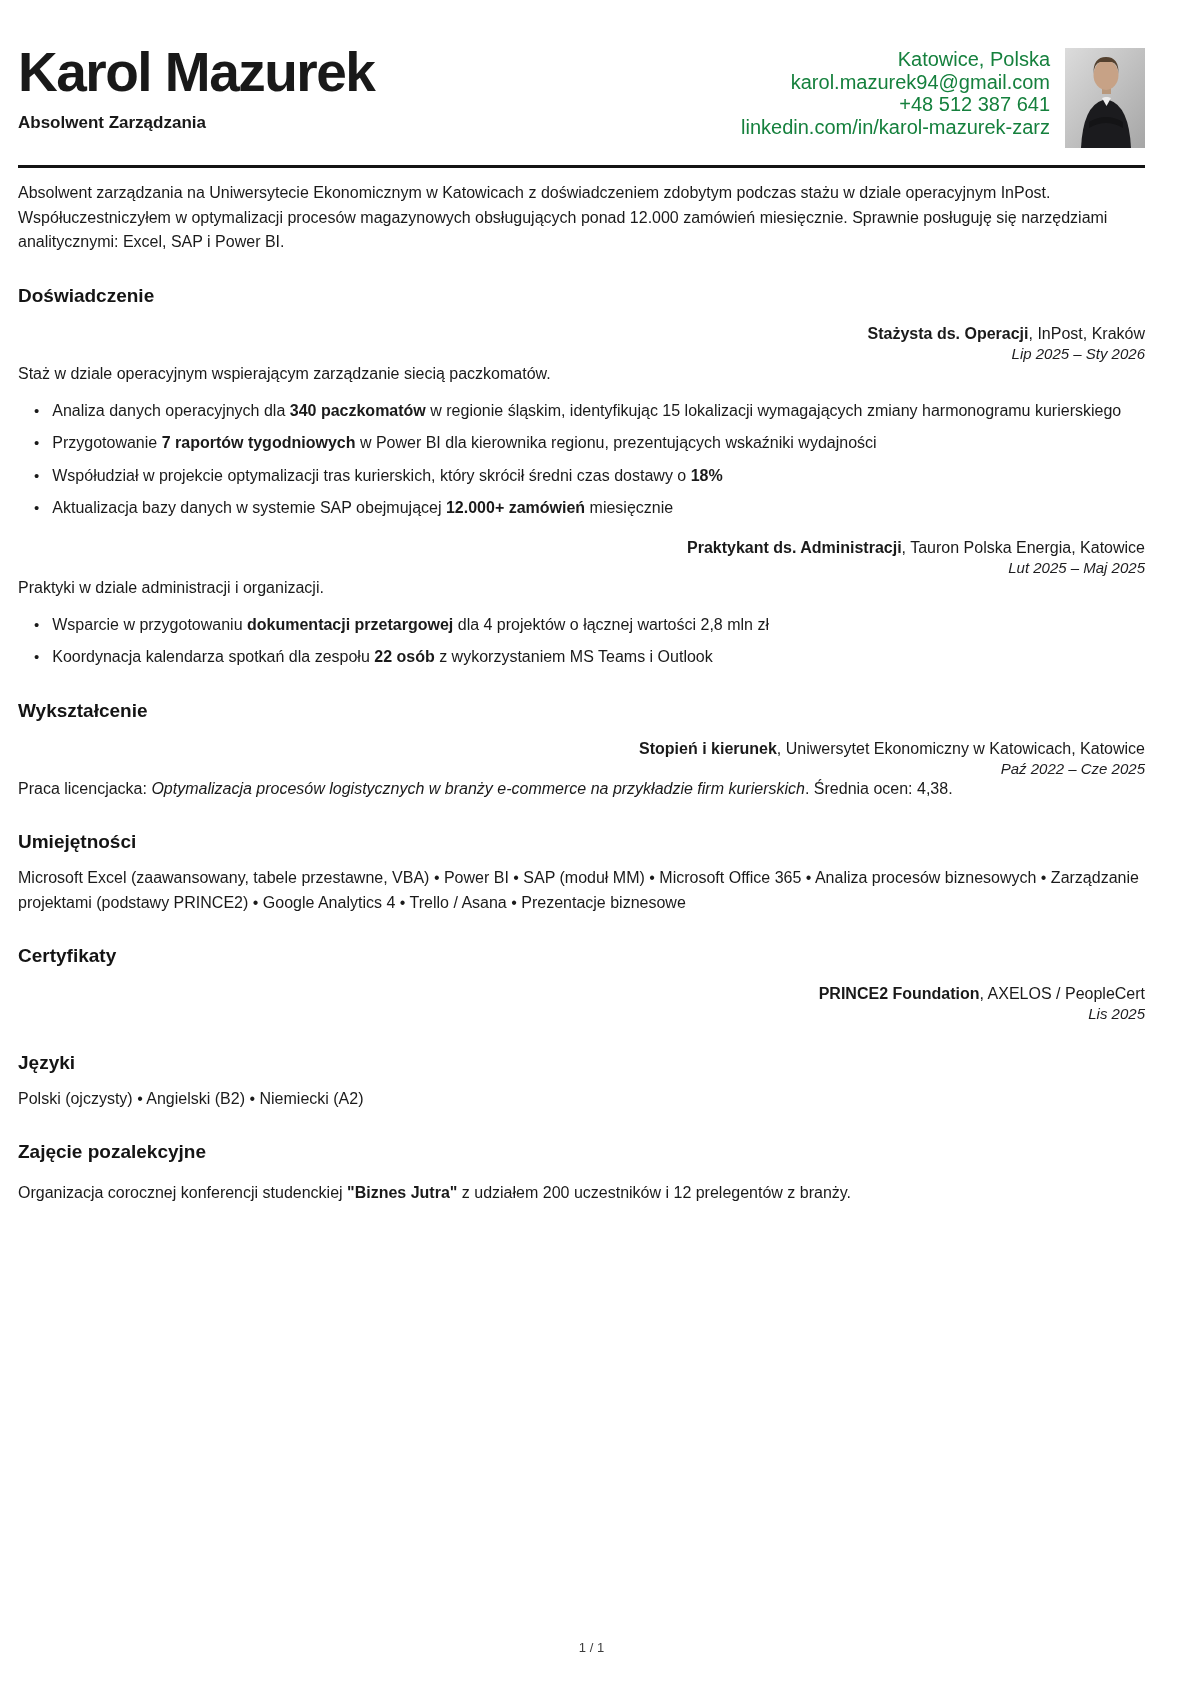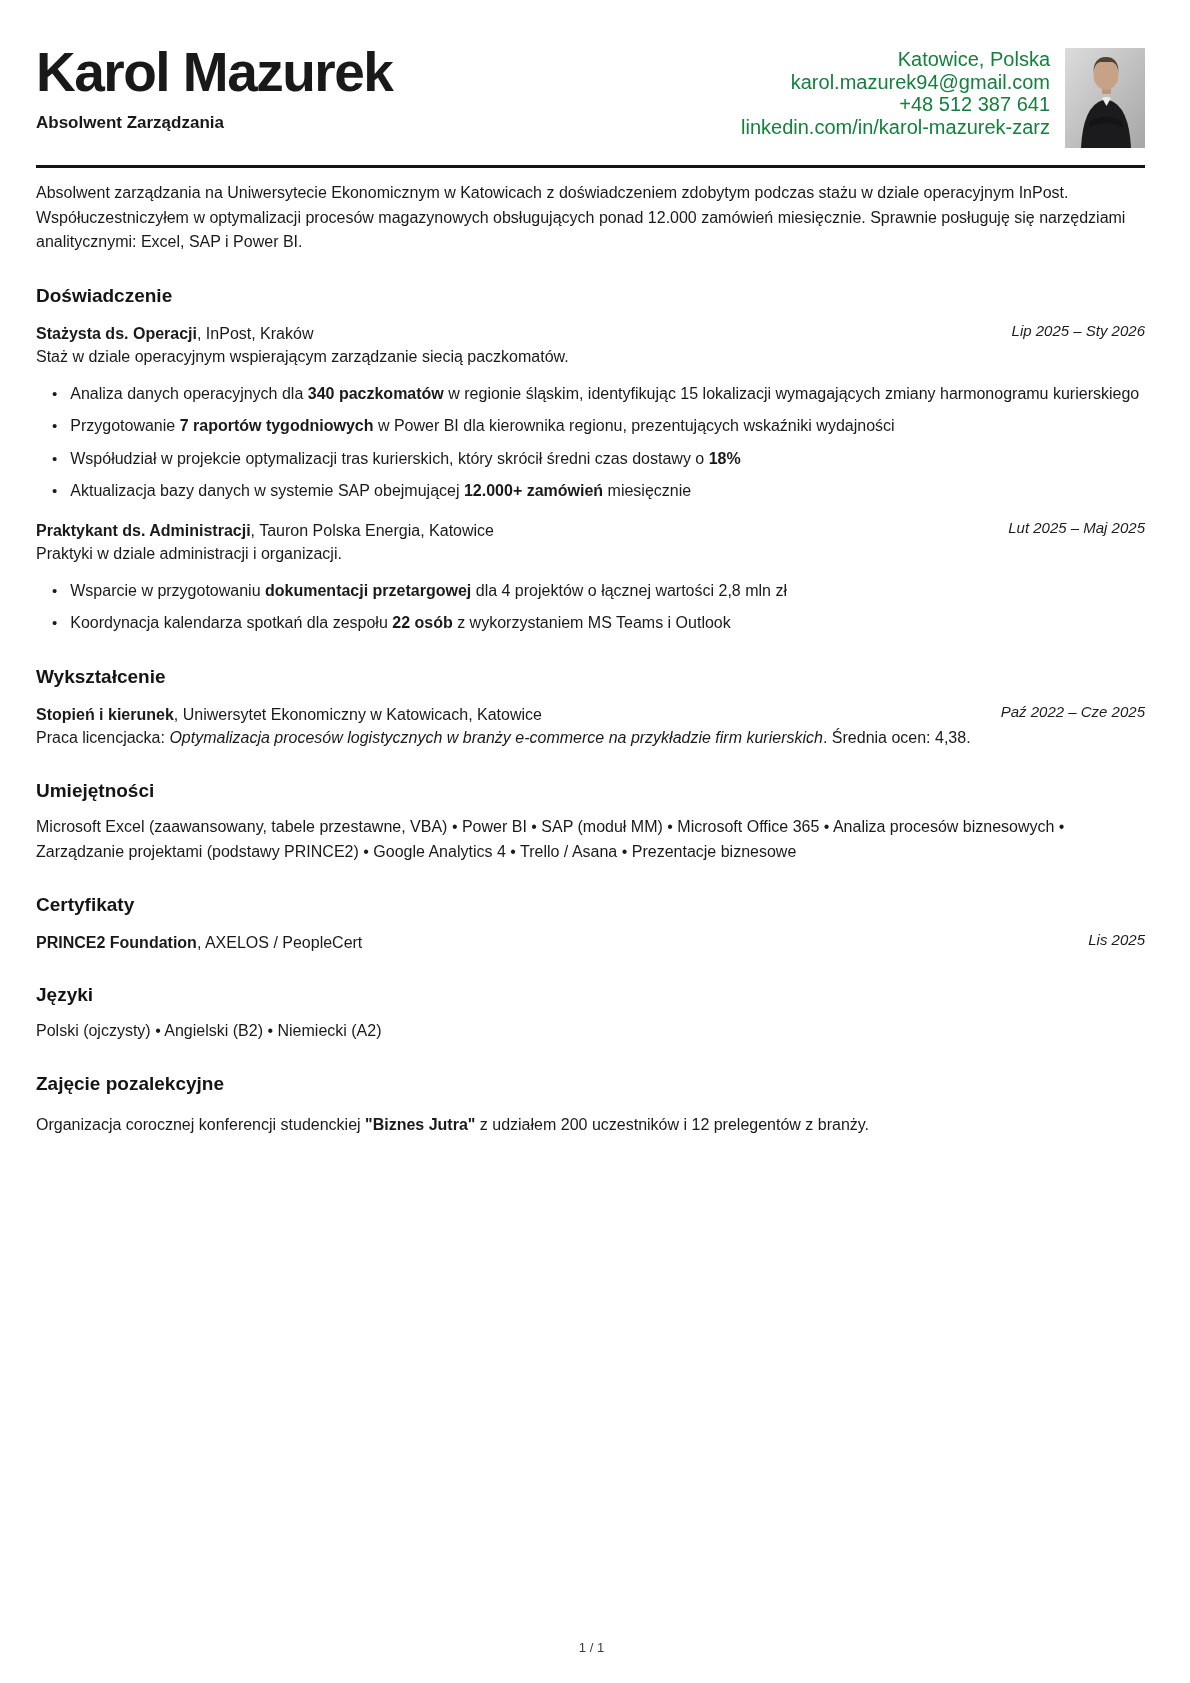--- a/index.html
+++ b/index.html
@@ -6,21 +6,21 @@
   body{
     width:1190px;height:1683px;
     font-family:"Liberation Sans",sans-serif;
     color:#1a1a1a;
     -webkit-font-smoothing:antialiased;
   }
   .page{
     position:relative;
     width:1190px;height:1683px;
     box-sizing:border-box;
-    padding:40px 45px 0 36px;
+    padding:40px 45px 0 18px;
     overflow:hidden;
   }
   
   .top{display:flex;justify-content:space-between;align-items:flex-start;}
   .id-block{padding-top:4px;}
   h1{
     margin:0;
     font-size:55px;
     line-height:1.02;
     letter-spacing:-1.5px;
@@ -29,21 +29,21 @@
   }
   .headline{font-size:17px;font-weight:700;margin-top:13px;color:#191919;}
   .right-block{display:flex;align-items:flex-start;gap:15px;padding-top:8px;}
   .contact{text-align:right;font-size:20px;line-height:22.5px;color:#15803d;}
   .photo{width:80px;height:100px;flex:0 0 auto;overflow:hidden;}
   .photo svg{display:block;}
   .rule{border-top:3px solid #141414;margin-top:17px;}
   
   .summary{font-size:16px;line-height:24.5px;margin:13px 0 0 0;}
   h2{font-size:19px;font-weight:700;margin:30px 0 0 0;color:#141414;}
-  .entry-head{display:flex;justify-content:space-between;align-items:flex-start;margin-top:15px;}
+  .entry-head{display:flex;justify-content:space-between;align-items:flex-end;margin-top:15px;flex-direction:column;}
   .entry-title{font-size:16px;line-height:23px;}
   .entry-title strong{font-weight:700;}
   .date{font-size:15px;font-style:italic;white-space:nowrap;color:#1d1d1f;}
   .entry-sub{font-size:16px;line-height:24px;}
   ul.bullets{list-style:none;margin:13px 0 0 0;padding:0 0 0 16px;}
   ul.bullets li{
     display:flex;gap:13px;
     font-size:16px;line-height:24.5px;
     margin-bottom:8px;
   }

